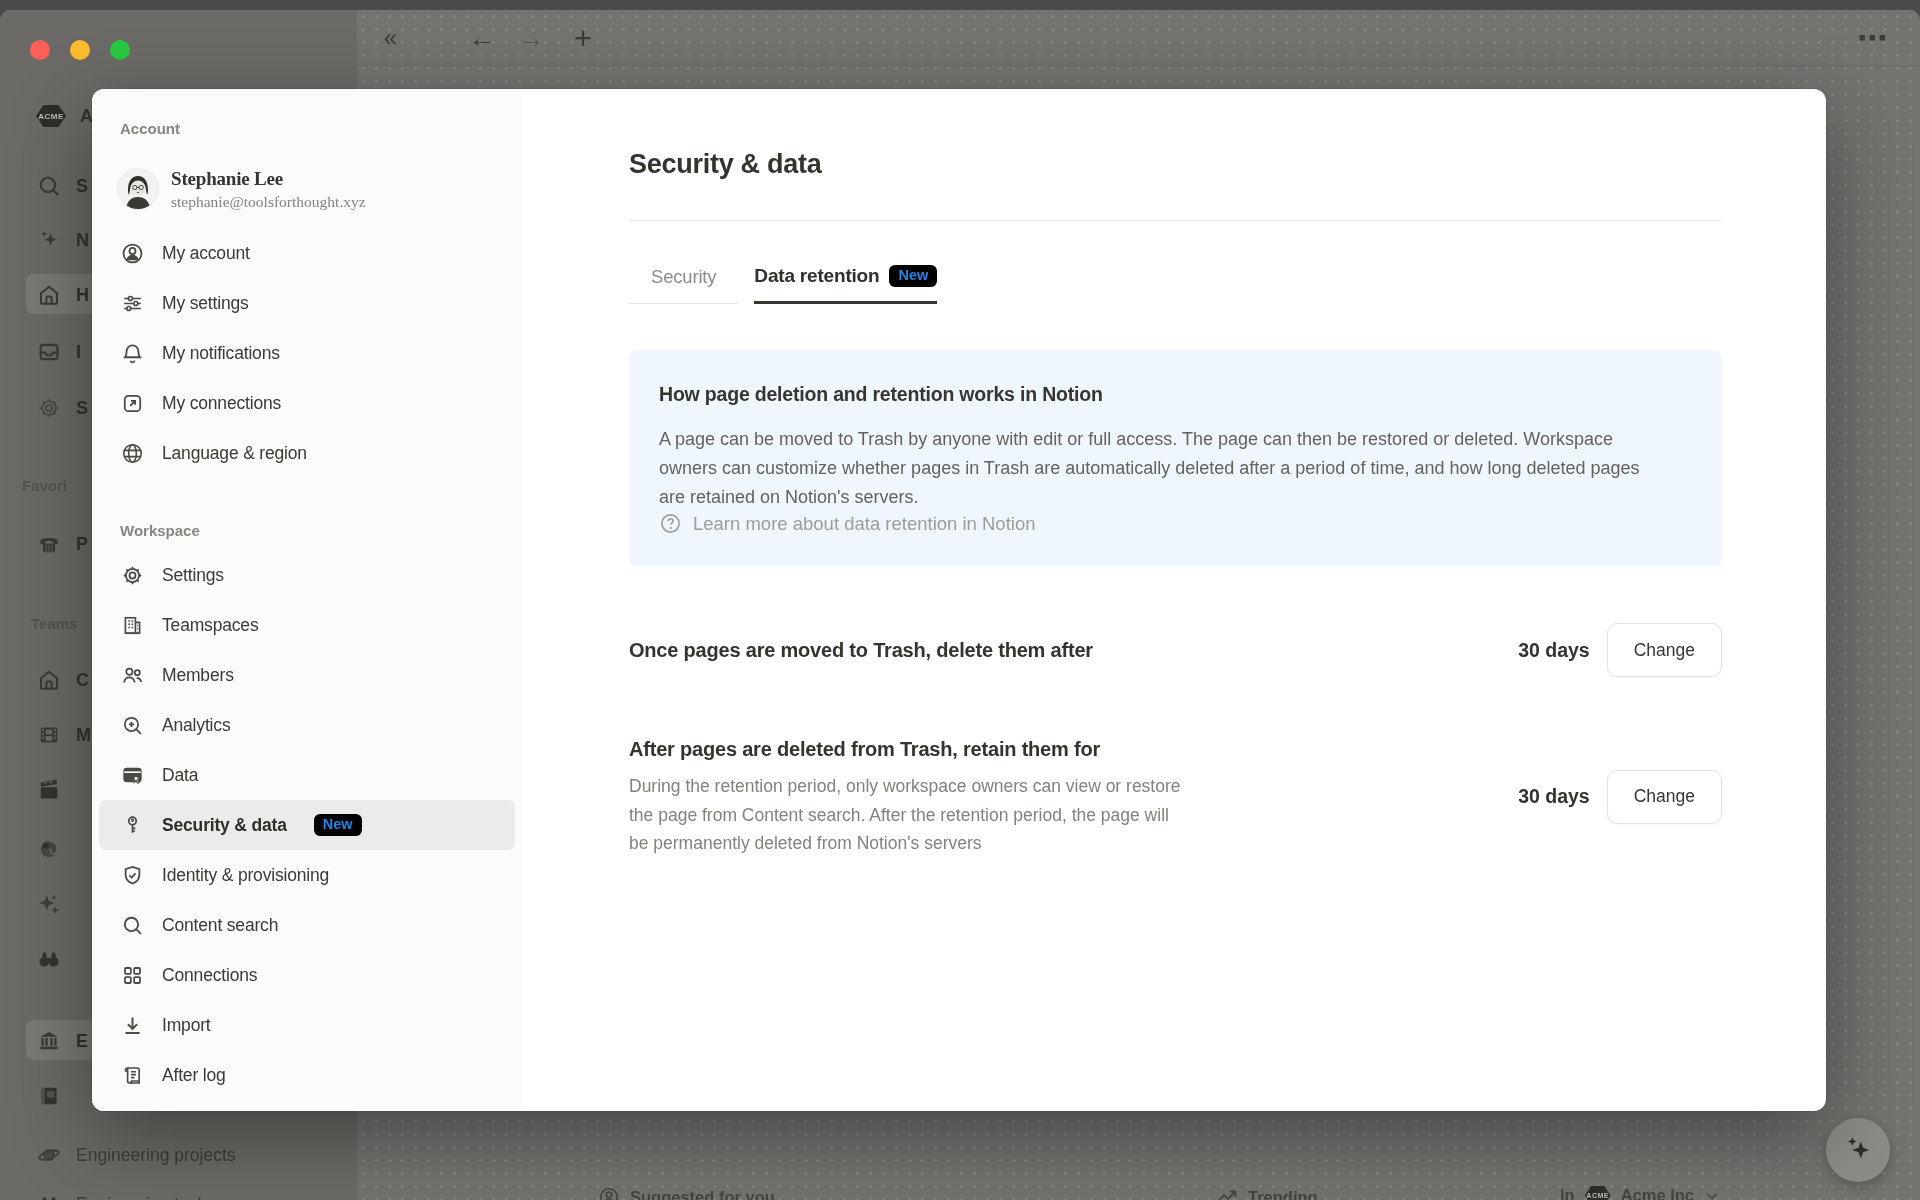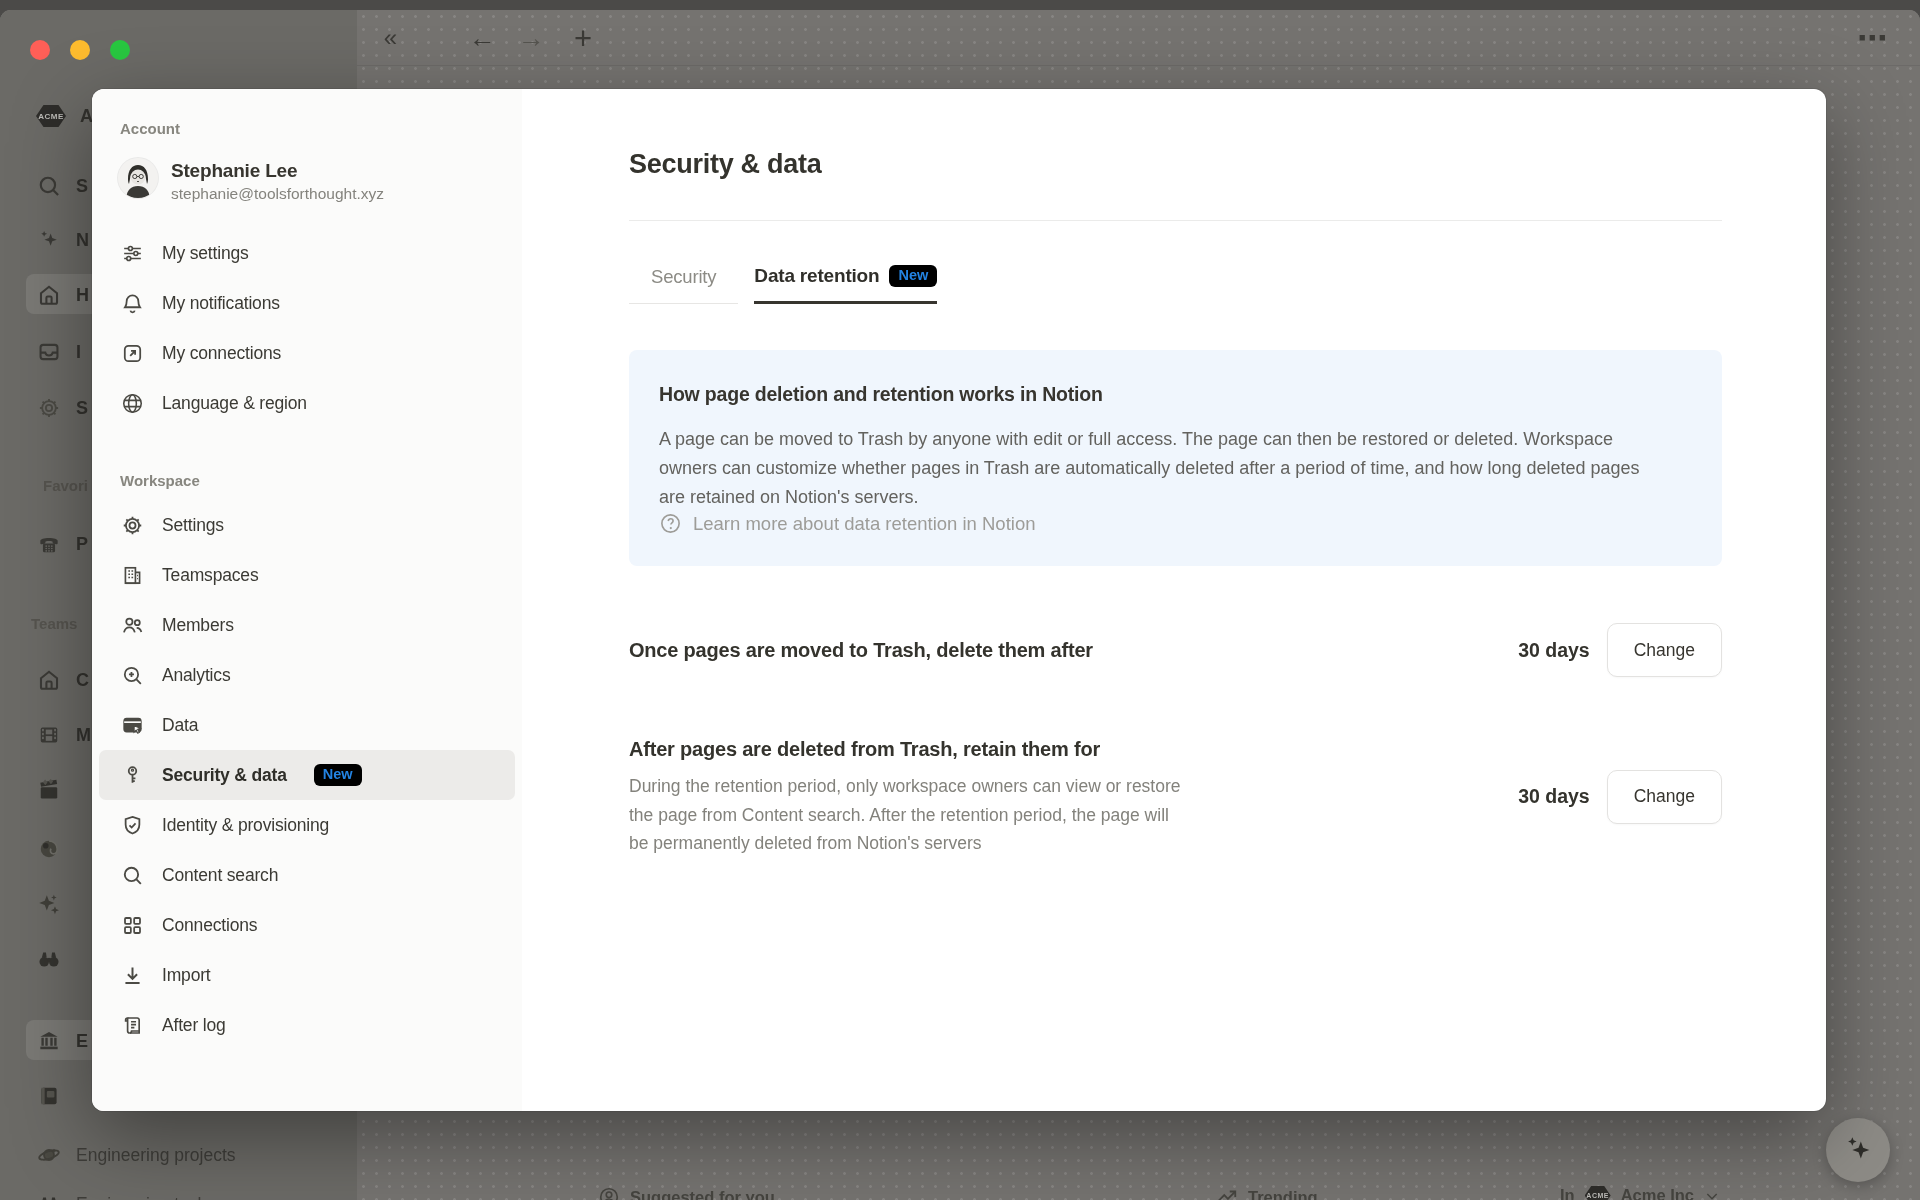--- a/index.html
+++ b/index.html
@@ -42,21 +42,21 @@
     background:#8d8b86;display:flex;align-items:center;justify-content:center;box-shadow:0 4px 14px rgba(0,0,0,.25);}
   
   .modal{
     position:absolute;left:92px;top:89px;width:1734px;height:1022px;
     background:#ffffff;border-radius:12px;display:flex;
     box-shadow:0 25px 80px rgba(0,0,0,.4),0 0 0 1px rgba(0,0,0,.08);
     overflow:hidden;
   }
   .m-side{width:430px;flex:0 0 430px;background:#fbfbfa;padding-top:27px;box-sizing:border-box;}
   .m-side .sec-head{margin:0 0 0 28px;font-size:15px;font-weight:700;color:#87867f;line-height:26px;}
-  .user-row{display:flex;gap:13px;margin:16px 16px 0 26px;height:62px;}
+  .user-row{display:flex;align-items:center;gap:13px;margin:16px 16px 0 26px;height:62px;font-family:Liberation Serif, serif;}
   .avatar{width:40px;height:40px;border-radius:50%;background:#f1f0ee;box-shadow:0 0 0 1px rgba(0,0,0,.07);
     display:flex;align-items:center;justify-content:center;overflow:hidden;}
   .user-name{font-size:19px;font-weight:700;color:#37352f;line-height:25px;letter-spacing:-.01em;}
   .user-mail{font-size:15.5px;color:#84837d;line-height:21px;}
   .m-items{margin-top:8px;}
   .m-items.ws{margin-top:6px;}
   .m-item{display:flex;align-items:center;gap:17px;height:50px;margin:0 7px;padding-left:21px;border-radius:7px;}
   .m-item .lbl{font-size:17.5px;font-weight:500;color:#3b3a34;letter-spacing:-.01em;}
   .m-item svg{flex:0 0 auto;}
   .m-item.sel{background:#ecebe9;}
@@ -153,21 +153,21 @@
       <div class="bg-row" style="left: 36px; top: 385px;">
         <svg width="26" height="26" viewBox="0 0 24 24">
           <g fill="none" stroke="#4b4a44" stroke-width="1.7">
             <circle cx="12" cy="12" r="2.9"></circle>
             <path d="M12 3.6v2.2M12 18.2v2.2M3.6 12h2.2M18.2 12h2.2M6.1 6.1l1.6 1.6M16.3 16.3l1.6 1.6M6.1 17.9l1.6-1.6M16.3 7.7l1.6-1.6"></path>
             <circle cx="12" cy="12" r="6.3"></circle>
           </g>
         </svg>
         <span class="bg-letter">S</span>
       </div>
-      <div class="bg-section" style="left: 43px; top: 467px;">Favori</div>
+      <div class="bg-section" style="left: 22px; top: 467px;">Favori</div>
       <div class="bg-row" style="left: 36px; top: 521px;">
         <svg width="26" height="26" viewBox="0 0 24 24">
           <g fill="#3b3a36">
             <path d="M4 9c0-1.4 3.4-2.6 8-2.6S20 7.6 20 9v2.2a1 1 0 0 1-1.2 1l-2.6-.5a1 1 0 0 1-.8-.8l-.2-1.2c-2-.5-4.4-.5-6.4 0l-.2 1.2a1 1 0 0 1-.8.8l-2.6.5A1 1 0 0 1 4 11.2z"></path>
             <rect x="6.4" y="11.6" width="11.2" height="8" rx="1.4"></rect>
             <g fill="#6b6a66">
               <circle cx="9.4" cy="14" r=".75"></circle>
               <circle cx="12" cy="14" r=".75"></circle>
               <circle cx="14.6" cy="14" r=".75"></circle>
               <circle cx="9.4" cy="16.2" r=".75"></circle>
@@ -347,20 +347,30 @@
           </svg>
       </div>
       <div>
         <div class="user-name">Stephanie Lee</div>
         <div class="user-mail">stephanie@toolsforthought.xyz</div>
       </div>
     </div>
     <div class="m-items" id="account-items">
         <div class="m-item">
           <svg width="25" height="25" viewBox="0 0 24 24">
+            <g fill="none" stroke="#4b4a44" stroke-width="1.7">
+              <circle cx="12" cy="12" r="8.6"></circle>
+              <circle cx="12" cy="9.6" r="2.9"></circle>
+              <path d="M6.8 18.4c1-2.9 2.9-4.3 5.2-4.3s4.2 1.4 5.2 4.3" fill="#4b4a44"></path>
+            </g>
+          </svg>
+          <span class="lbl">My account</span>
+        </div>
+        <div class="m-item">
+          <svg width="25" height="25" viewBox="0 0 24 24">
             <g stroke="#4b4a44" stroke-width="1.6" fill="#fbfbfa">
               <path d="M4 7.2h16M4 12h16M4 16.8h16"></path>
               <circle cx="10" cy="7.2" r="1.9"></circle>
               <circle cx="15.2" cy="12" r="1.9"></circle>
               <circle cx="8.4" cy="16.8" r="1.9"></circle>
             </g>
           </svg>
           <span class="lbl">My settings</span>
         </div>
         <div class="m-item">

